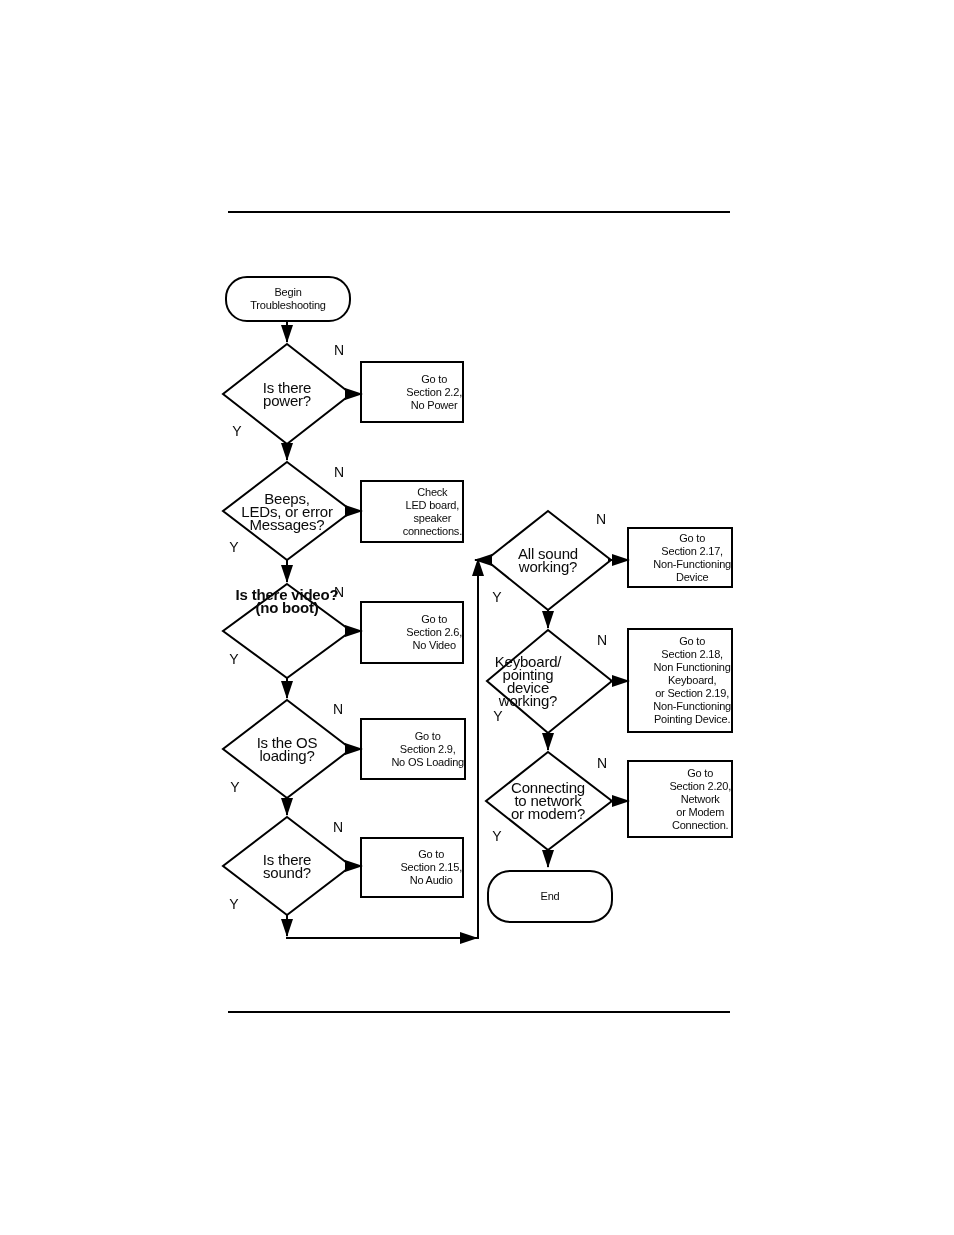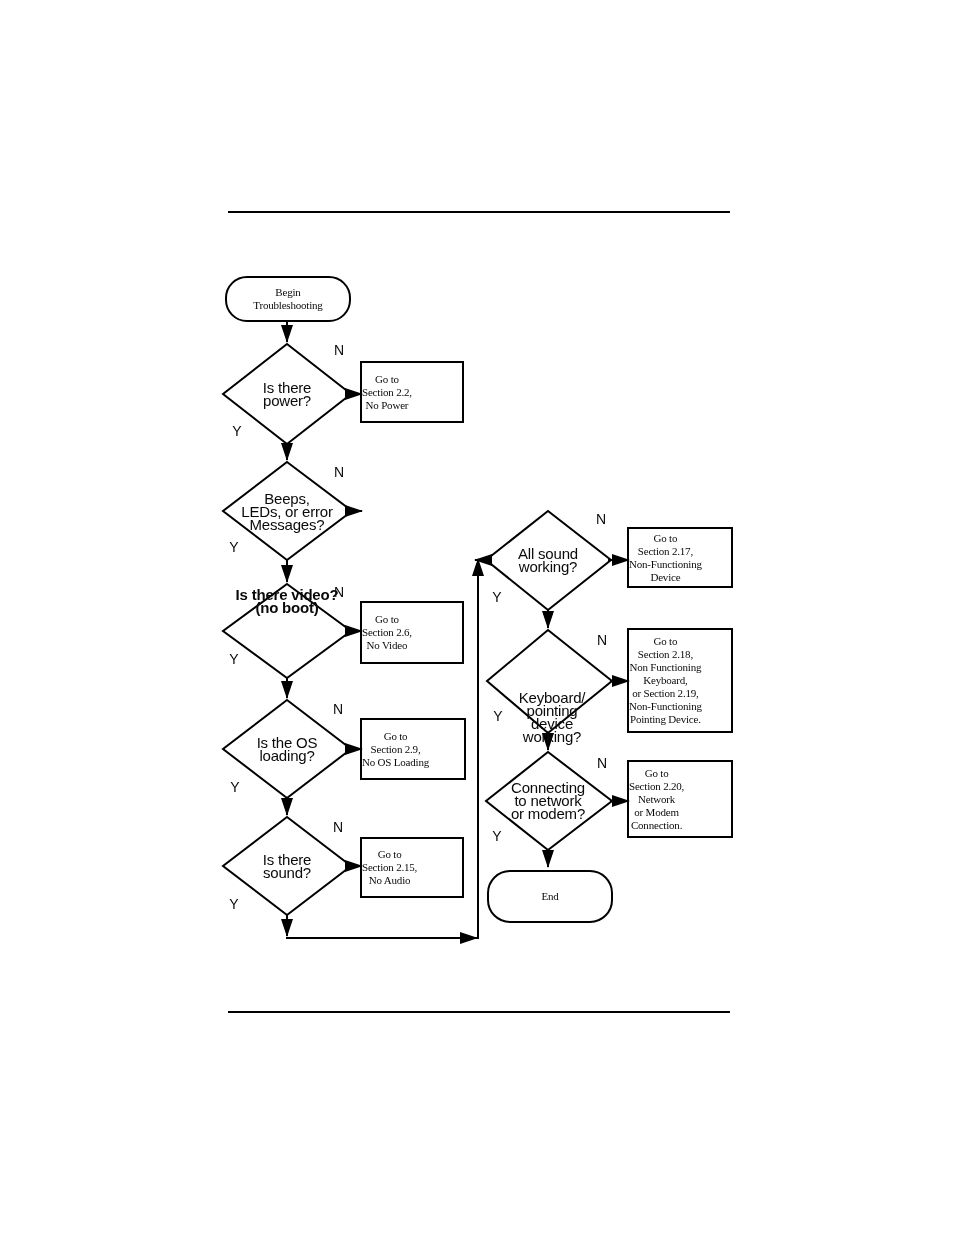--- a/index.html
+++ b/index.html
@@ -19,32 +19,30 @@
   }
   .terminal {
     position: absolute;
     box-sizing: border-box;
     border: 2.5px solid #000000;
     background: #ffffff;
     display: flex;
     align-items: center;
     justify-content: center;
     z-index: 1;
-    font-family: Liberation Serif, serif;
   }
   .action-box {
     position: absolute;
     box-sizing: border-box;
     border: 2.5px solid #000000;
     background: #ffffff;
     display: flex;
     align-items: center;
-    justify-content: flex-start;
+    justify-content: flex-end;
     z-index: 1;
-    font-family: Liberation Serif, serif;
   }
   .node-text {
     white-space: pre-line;
     text-align: center;
     font-size: 11px;
     line-height: 13px;
     letter-spacing: -0.2px;
     color: #0a0a0a;
   }
   .diamond-text {
@@ -84,20 +82,26 @@
 Troubleshooting</div>
   </div>
   <div class="terminal" style="left:487px; top:870px; width:126px; height:53px; border-radius:23px;">
     <div class="node-text">End</div>
   </div>
 
   <div class="action-box" style="left:360px; top:361px; width:104px; height:62px;">
     <div class="node-text">Go to
 Section 2.2,
 No Power</div>
+  </div>
+  <div class="action-box" style="left:360px; top:480px; width:104px; height:63px;">
+    <div class="node-text">Check
+LED board,
+speaker
+connections.</div>
   </div>
   <div class="action-box" style="left:360px; top:601px; width:104px; height:63px;">
     <div class="node-text">Go to
 Section 2.6,
 No Video</div>
   </div>
   <div class="action-box" style="left:360px; top:718px; width:106px; height:62px;">
     <div class="node-text">Go to
 Section 2.9,
 No OS Loading</div>
@@ -179,21 +183,21 @@
 LEDs, or error
 Messages?</div>
   <div class="diamond-text" style="left:227px; top:588px; width:120px;font-weight:bold;">Is there video?
 (no boot)</div>
   <div class="diamond-text" style="left:237px; top:736px; width:100px;text-align:center;">Is the OS
 loading?</div>
   <div class="diamond-text" style="left:237px; top:853px; width:100px;">Is there
 sound?</div>
   <div class="diamond-text" style="left:498px; top:547px; width:100px;">All sound
 working?</div>
-  <div class="diamond-text" style="left:502px; top:655px; width:100px;margin-top:36px;">Keyboard/
+  <div class="diamond-text" style="left:478px; top:655px; width:100px;">Keyboard/
 pointing
 device
 working?</div>
   <div class="diamond-text" style="left:498px; top:781px; width:100px;">Connecting
 to network
 or modem?</div>
 
   <div class="yn-label" style="left:329px; top:342px;">N</div>
   <div class="yn-label" style="left:329px; top:464px;">N</div>
   <div class="yn-label" style="left:329px; top:584px;">N</div>

